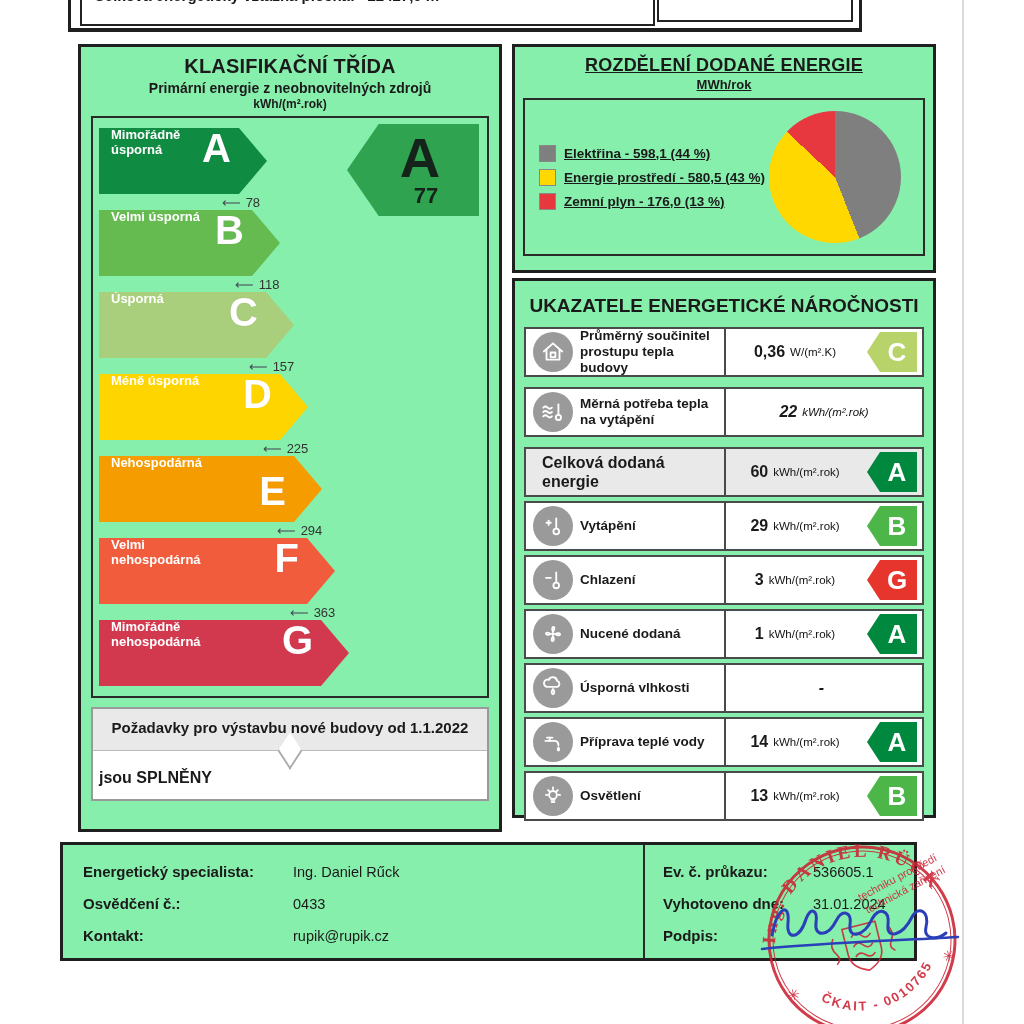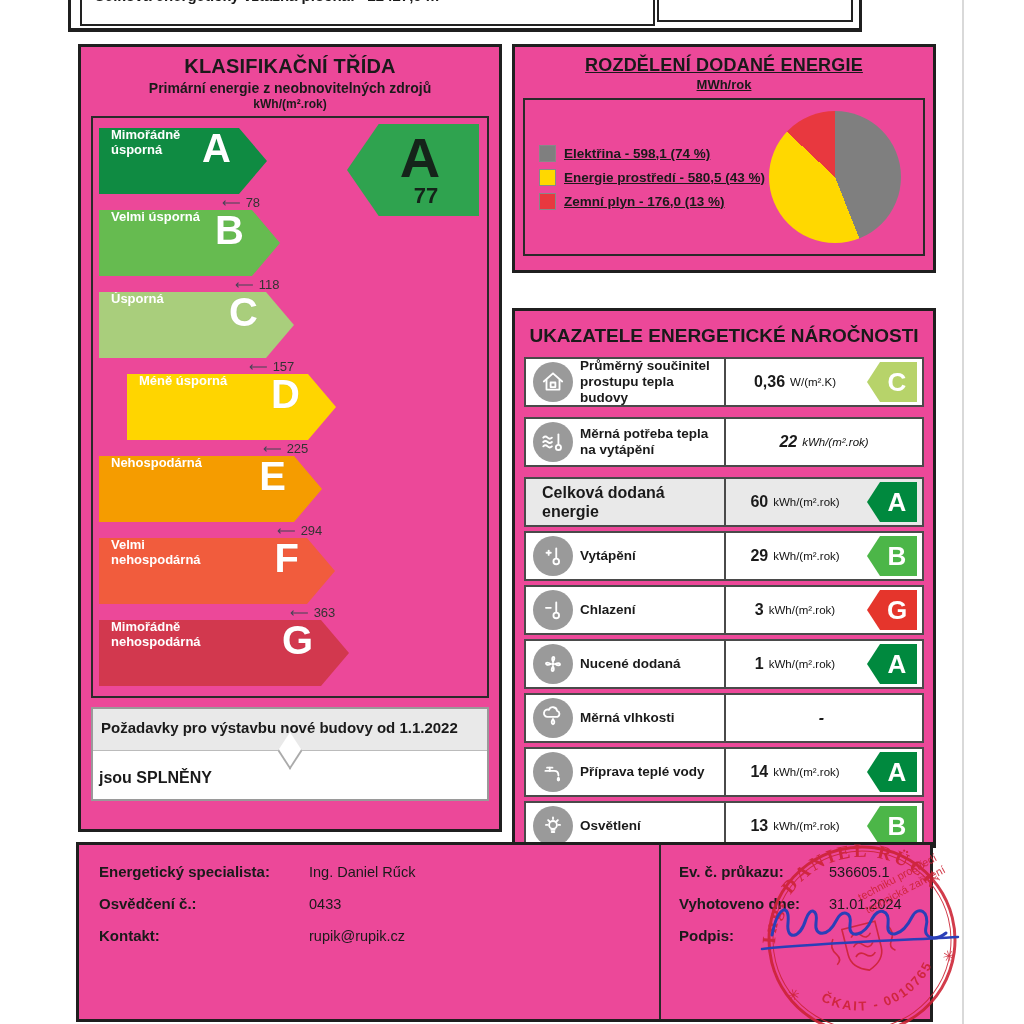--- a/index.html
+++ b/index.html
@@ -1,19 +1,19 @@
 <!DOCTYPE html>
 <html><head>
 <meta charset="utf-8">
 <style>
   * { margin:0; padding:0; box-sizing:border-box; }
   html,body { width:1024px; height:1024px; background:#fff; font-family:"Liberation Sans", sans-serif; color:#1a1a1a; overflow:hidden; }
   #page { position:relative; width:1024px; height:1024px; background:#ffffff; }
 
-  .box { position:absolute; border:3px solid #1f1f1f; background:#ec4899; }
+  .box { position:absolute; border:3px solid #1f1f1f; background:#86efac; }
 
   
   #top-left-cell { position:absolute; left:80px; top:-20px; width:575px; height:46px; border:2px solid #222; padding:4px 12px; overflow:hidden; }
   #top-left-cell .tl-text { font-weight:bold; font-size:15px; margin-top:1px; white-space:nowrap; }
   #top-right-cell { position:absolute; left:657px; top:-20px; width:196px; height:42px; border:2px solid #222; }
   #top-outer-line { position:absolute; left:68px; top:28px; width:794px; height:4px; background:#1f1f1f; }
   #top-outer-left { position:absolute; left:68px; top:0; width:3px; height:28px; background:#1f1f1f; }
   #top-outer-right { position:absolute; left:859px; top:0; width:3px; height:28px; background:#1f1f1f; }
   #scan-line { position:absolute; left:962px; top:0; width:2px; height:1024px; background:#c9c9c9; opacity:.7; }
 
@@ -31,53 +31,53 @@
   .thr { height:16px; font-size:13px; color:#333; display:flex; align-items:center; gap:6px; font-weight:normal; }
   .thr .thr-arrow::before { content:"\27F5"; font-size:13px; color:#445; letter-spacing:-1px; }
   .bw0{width:168px}.bw1{width:181px}.bw2{width:195px}.bw3{width:209px}.bw4{width:223px}.bw5{width:236px}.bw6{width:250px}
   .tl0{padding-left:123px}.tl1{padding-left:136px}.tl2{padding-left:150px}.tl3{padding-left:164px}.tl4{padding-left:178px}.tl5{padding-left:191px}
 
   #rating-arrow { position:absolute; top:6px; right:8px; width:132px; height:92px; clip-path:polygon(0 50%, 24% 0, 100% 0, 100% 100%, 24% 100%); display:flex; flex-direction:column; align-items:center; justify-content:center; color:#15241a; }
   #rating-arrow .r-letter { font-weight:bold; font-size:56px; line-height:.9; margin-left:14px; }
   #rating-arrow .r-value { font-weight:bold; font-size:22px; line-height:1; margin-left:26px; margin-top:2px; }
 
   #req-box { border:2px solid #9a9a9a; margin-top:9px; }
-  #req-head { position:relative; background:#e9e9e9; border-bottom:1px solid #bbb; padding:10px 8px 12px 8px; text-align:left; font-weight:bold; font-size:15px; line-height:1.25; }
+  #req-head { position:relative; background:#e9e9e9; border-bottom:1px solid #bbb; padding:10px 8px 12px 8px; text-align:center; font-weight:bold; font-size:15px; line-height:1.25; }
   #req-chevron { position:absolute; left:50%; bottom:-11px; width:22px; height:22px; background:#fff; border-right:2px solid #aaa; border-bottom:2px solid #aaa; transform:translateX(-50%) rotate(45deg) skew(12deg,12deg); }
   #req-result { text-align:left; font-weight:bold; font-size:16px; padding:18px 6px 12px 6px; background:#fff; }
 
   
   #dist-box { left:512px; top:44px; width:424px; height:229px; padding:8px;text-decoration:underline; }
   #dist-inner { border:2px solid #2a2a2a; margin-top:6px; height:158px; display:flex; align-items:center; }
   #legend { padding-left:14px; flex:1; }
   .leg-item { display:flex; align-items:center; gap:8px; margin:7px 0; }
   .leg-swatch { width:17px; height:17px; border:1px solid #888; flex:0 0 auto; }
   .leg-text { font-weight:bold; font-size:13.5px; white-space:nowrap; }
   #pie-chart { width:132px; height:132px; border-radius:50%; margin-right:22px; flex:0 0 auto; }
 
   
-  #ind-box { left:512px; top:308px; width:424px; height:540px; padding:8px 9px; }
+  #ind-box { left:512px; top:278px; width:424px; height:540px; padding:8px 9px; }
   #ind-title { text-align:center; font-weight:bold; font-size:19px; margin:6px 0 10px 0; }
   .ind-row { position:relative; border:2px solid #4a4a4a; height:50px; display:flex; align-items:center; background:#fff; margin-bottom:4px; }
   .ind-row.gap { margin-bottom:10px; }
   .ind-row.header { background:#e9e9e9; }
   .ind-icon { width:54px; display:flex; justify-content:center; align-items:center; flex:0 0 auto; }
   .icon-circle { width:40px; height:40px; border-radius:50%; background:#9a9a9a; display:flex; align-items:center; justify-content:center; }
   .icon-circle svg { width:26px; height:26px; stroke:#fff; fill:none; stroke-width:1.7; stroke-linecap:round; stroke-linejoin:round; }
   .ind-label { flex:1; font-weight:bold; font-size:13.5px; line-height:1.2; padding-right:4px; }
   .ind-row.header .ind-label { font-size:16px; padding-left:16px; }
   .ind-value-cell { width:198px; height:100%; border-left:2px solid #4a4a4a; display:flex; align-items:center; justify-content:center; gap:5px; position:relative; padding-right:58px; flex:0 0 auto; }
   .ind-value-cell.nobadge { padding-right:0;font-style:italic; }
   .ind-value { font-weight:bold; font-size:16px; }
   .ind-unit { font-size:11.5px; font-weight:normal; color:#111; }
   .badge { position:absolute; right:5px; top:50%; transform:translateY(-50%); width:50px; height:40px; clip-path:polygon(0 50%, 26% 0, 100% 0, 100% 100%, 26% 100%); color:#fff; font-weight:bold; font-size:26px; display:flex; align-items:center; justify-content:center; padding-left:10px; }
   .badge:empty { display:none; }
 
   
-  #footer-box { left:76px; top:842px; width:857px; height:180px; padding:16px 20px; }
+  #footer-box { left:60px; top:842px; width:857px; height:119px; padding:16px 20px; }
   #footer-divider { position:absolute; left:580px; top:0; width:2px; height:100%; background:#2a2a2a; }
   .f-row { display:flex; margin-bottom:15px; align-items:baseline; }
   .f-label { font-weight:bold; font-size:15px; width:210px; flex:0 0 auto; }
   .f-value { font-size:14.5px; }
   #footer-left { position:absolute; left:20px; top:18px; width:540px; }
   #footer-right { position:absolute; left:600px; top:18px; width:250px; }
   #footer-right .f-label { width:150px; }
 
   #stamp { position:absolute; left:742px; top:840px; width:240px; height:200px; opacity:.88; transform:rotate(-14deg); z-index:5; pointer-events:none; }
   #signature { position:absolute; left:760px; top:893px; width:200px; height:70px; z-index:6; pointer-events:none; }
@@ -137,32 +137,32 @@
           <span class="bar-label">Úsporná</span>
           <span class="bar-letter">C</span>
         </div>
       </div>
       <div class="thr tl2">
           <span class="thr-arrow"></span>
           <span>157</span>
         </div>
 
       <div class="bar-row">
-        <div class="bar bw3" style="background-color: rgb(255, 213, 0); margin-left: 28px;">
+        <div class="bar bw3" style="background-color: rgb(255, 213, 0);">
           <span class="bar-label">Méně úsporná</span>
           <span class="bar-letter">D</span>
         </div>
       </div>
       <div class="thr tl3">
           <span class="thr-arrow"></span>
           <span>225</span>
         </div>
 
       <div class="bar-row">
-        <div class="bar bw4" style="background-color: rgb(245, 156, 0);">
+        <div class="bar bw4" style="background-color: rgb(245, 156, 0); flex-direction: column;">
           <span class="bar-label">Nehospodárná</span>
           <span class="bar-letter">E</span>
         </div>
       </div>
       <div class="thr tl4">
           <span class="thr-arrow"></span>
           <span>294</span>
         </div>
 
       <div class="bar-row">
@@ -193,21 +193,21 @@
     </div>
   </div>
 
   <div class="box" id="dist-box">
     <div class="box-title" style="font-size:18px;">ROZDĚLENÍ DODANÉ ENERGIE</div>
     <div class="box-unit" style="font-size:13px;">MWh/rok</div>
     <div id="dist-inner">
       <div id="legend">
         <div class="leg-item">
           <span class="leg-swatch" style="background-color: rgb(127, 127, 127);"></span>
-          <span class="leg-text">Elektřina - 598,1 (74 %)</span>
+          <span class="leg-text">Elektřina - 598,1 (44 %)</span>
         </div>
         <div class="leg-item">
           <span class="leg-swatch" style="background-color: rgb(255, 216, 0);"></span>
           <span class="leg-text">Energie prostředí - 580,5 (43 %)</span>
         </div>
         <div class="leg-item">
           <span class="leg-swatch" style="background-color: rgb(232, 56, 63);"></span>
           <span class="leg-text">Zemní plyn - 176,0 (13 %)</span>
         </div>
       </div>
@@ -323,21 +323,21 @@
 
     <div class="ind-row">
       <div class="ind-icon">
           <div class="icon-circle">
             <svg viewBox="0 0 24 24">
               <path d="M7 11 a3.4 3.4 0 1 1 1.2 -6.6 a4 4 0 0 1 7.6 1 a3 3 0 0 1 0.4 5.6 H8"></path>
               <path d="M12 13 c-1.6 2.4 -1.6 4 0 4.8 c1.6 -0.8 1.6 -2.4 0 -4.8 z"></path>
             </svg>
           </div>
         </div>
-      <div class="ind-label">Měrná vlhkosti</div>
+      <div class="ind-label">Úsporná vlhkosti</div>
       <div class="ind-value-cell nobadge">
         <span class="ind-value">-</span>
         <span class="ind-unit"></span>
       </div>
     </div>
 
     <div class="ind-row">
       <div class="ind-icon">
           <div class="icon-circle">
             <svg viewBox="0 0 24 24">

